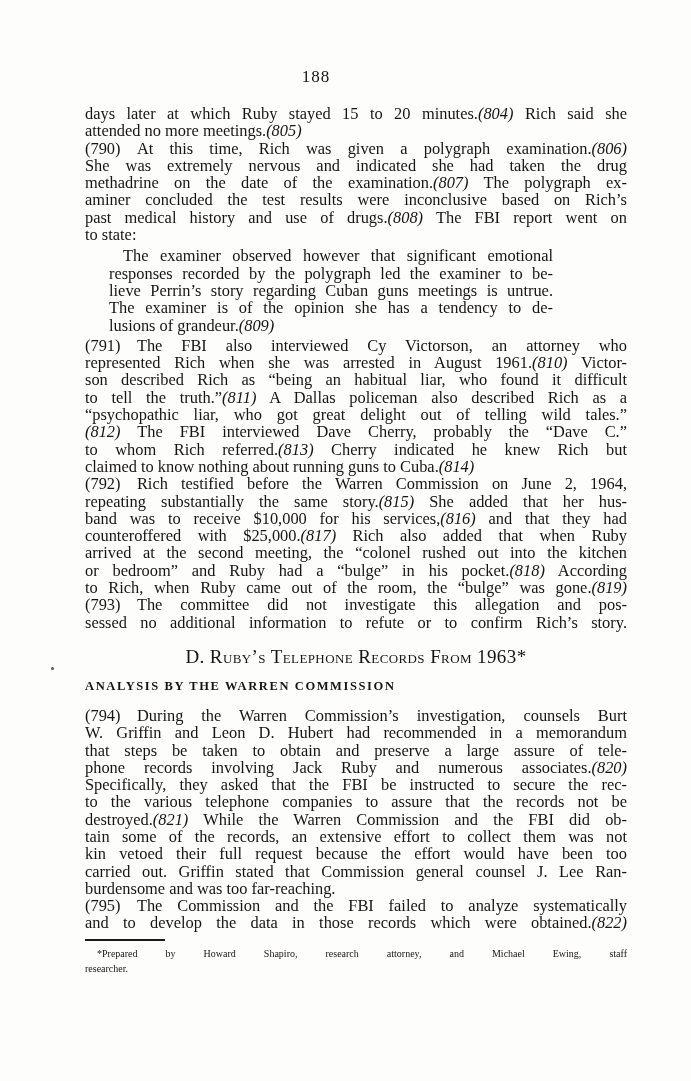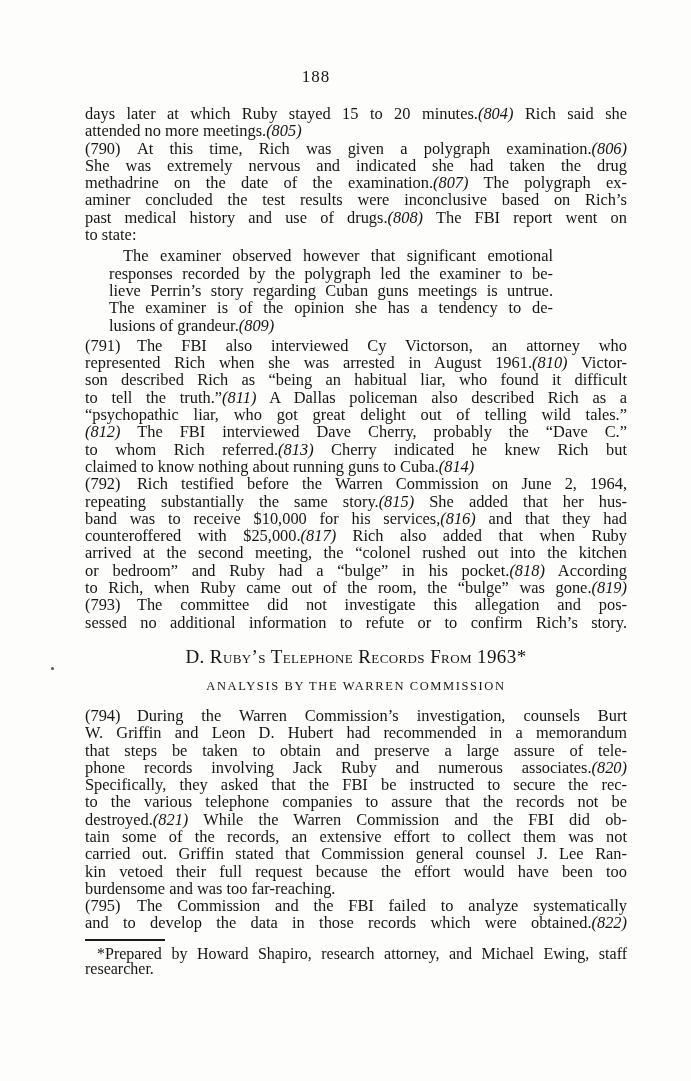--- a/index.html
+++ b/index.html
@@ -33,33 +33,32 @@
   .quote { margin: 4px 74px 3px 24px; }
   .quote .line:first-child { text-indent: 14px; }
   .heading {
     text-align: center;
     font-variant: small-caps;
     font-size: 19px;
     letter-spacing: 0.4px;
     margin: 15px 0 11px 0;
   }
   .subheading {
-    text-align: center;
     font-size: 12.5px;
-    font-weight: normal;
+    font-weight: bold;
     letter-spacing: 1.6px;
     margin: 0 0 13px 0;
   }
   .footnote-rule {
     width: 80px; height: 2px;
     background: #1c1a18;
     margin: 7px 0 5px 0;
   }
   .footnote { margin-top: 0; }
-  .footnote .line { font-size: 16px; line-height: 15.6px; }
+  .footnote .line { font-size: 10px; line-height: 15.6px; }
   .footnote .line:first-child { text-indent: 12px; }
   .speck {
     position: absolute;
     left: 51px; top: 667px;
     width: 3px; height: 3px;
     background: #5a5650;
     border-radius: 50%;
   }
 </style>
 </head>
@@ -114,22 +113,22 @@
     <div class="subheading">ANALYSIS BY THE WARREN COMMISSION</div>
     <div class="body">
       <div class="line">(794) During the Warren Commission’s investigation, counsels Burt</div>
       <div class="line">W. Griffin and Leon D. Hubert had recommended in a memorandum</div>
       <div class="line">that steps be taken to obtain and preserve a large assure of tele-</div>
       <div class="line">phone records involving Jack Ruby and numerous associates.<i class="cite">(820)</i></div>
       <div class="line">Specifically, they asked that the FBI be instructed to secure the rec-</div>
       <div class="line">to the various telephone companies to assure that the records not be</div>
       <div class="line">destroyed.<i class="cite">(821)</i> While the Warren Commission and the FBI did ob-</div>
       <div class="line">tain some of the records, an extensive effort to collect them was not</div>
+      <div class="line">kin vetoed their full request because the effort would have been too</div>
       <div class="line">carried out. Griffin stated that Commission general counsel J. Lee Ran-</div>
-      <div class="line">kin vetoed their full request because the effort would have been too</div>
       <div class="line flush">burdensome and was too far-reaching.</div>
     </div>
     <div class="body">
       <div class="line">(795) The Commission and the FBI failed to analyze systematically</div>
       <div class="line">and to develop the data in those records which were obtained.<i class="cite">(822)</i></div>
     </div>
     <div class="footnote-rule"></div>
     <div class="footnote">
       <div class="line">*Prepared by Howard Shapiro, research attorney, and Michael Ewing, staff</div>
       <div class="line flush">researcher.</div>

